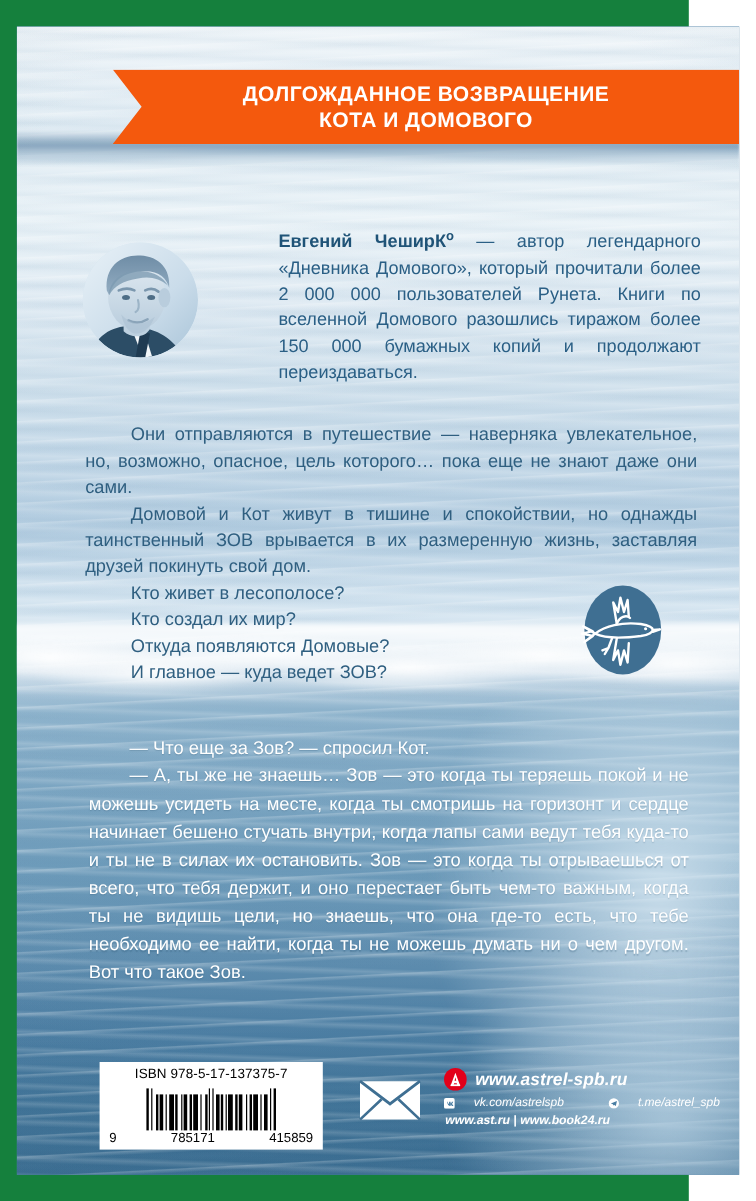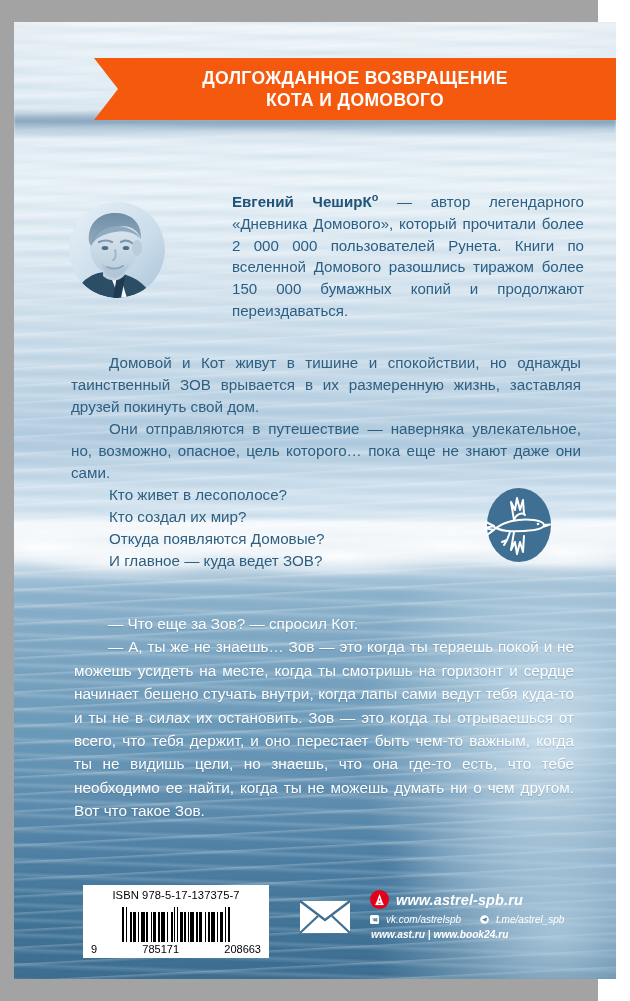--- a/index.html
+++ b/index.html
@@ -12,22 +12,21 @@
     height: 1001px;
     overflow: hidden;
     font-family: "Liberation Sans", sans-serif;
   }
 
   
   .page {
     position: relative;
     width: 574px;
     height: 1001px;
-    background: #a3a3a3;
-    padding-left: 24px;
+    background: #15803d;
   }
   .cover {
     position: absolute;
     left: 14px;
     top: 22px;
     width: 602px;
     height: 957px;
     overflow: hidden;
     background: #4a7ea3;
   }
@@ -300,21 +299,21 @@
   }
   .ast-logo svg { display: block; width: 19px; height: 19px; }
   .pub-site {
     font-size: 14.5px;
     font-weight: bold;
     letter-spacing: .1px;
     color: #ffffff;
     white-space: nowrap;
   }
   .pub-rows { font-size: 10px; line-height: 1.52; }
-  .pub-row { display: flex; align-items: center; gap: 7px; white-space: nowrap; }
+  .pub-row { display: flex; align-items: center; gap: 7px; white-space: nowrap; justify-content: space-between; }
   .pub-row.bold { font-weight: bold; font-size: 10.2px; padding-left: 1px; }
   .mini-icon {
     width: 9px; height: 9px; flex: 0 0 auto;
     display: inline-block;
   }
   .mini-icon svg { display: block; width: 9px; height: 9px; }
   .pub-gap { display: inline-block; width: 5px; }
 </style>
 </head>
 <body>
@@ -386,22 +385,22 @@
             <path d="M32 60 q13 14 28 2 q-6 14 -15 14 q-9 0 -13 -16 Z" fill="#a9c0d2" opacity=".55"></path>
           </g>
         </svg>
       </div>
       <div class="author-text">
         <b><span>Евгений ЧеширК</span><span class="sup">о</span></b><span> — автор легендарного «Дневника Домового», который прочитали более 2 000 000 пользователей Рунета. Книги по вселенной Домового разошлись тиражом более 150 000 бумажных копий и продолжают переиздаваться.</span>
       </div>
     </div>
 
     <div class="synopsis">
+      <p>Они отправляются в путешествие — наверняка увлекательное, но, возможно, опасное, цель которого… пока еще не знают даже они сами.</p>
       <p>Домовой и Кот живут в тишине и спокойствии, но однажды таинственный ЗОВ врывается в их размеренную жизнь, заставляя друзей покинуть свой дом.</p>
-      <p>Они отправляются в путешествие — наверняка увлекательное, но, возможно, опасное, цель которого… пока еще не знают даже они сами.</p>
       <p class="q">Кто живет в лесополосе?</p>
       <p class="q">Кто создал их мир?</p>
       <p class="q">Откуда появляются Домовые?</p>
       <p class="q">И главное — куда ведет ЗОВ?</p>
     </div>
 
     <div class="bird-emblem">
       <svg viewBox="0 0 78 82" xmlns="http://www.w3.org/2000/svg" aria-hidden="true">
         <ellipse cx="39" cy="41" rx="32" ry="37" fill="#3f6f92"></ellipse>
         <g fill="none" stroke="#ffffff" stroke-width="2" stroke-linecap="round" stroke-linejoin="round">
@@ -484,21 +483,21 @@
           <i style="width:2px;background:transparent"></i>
           <i class="s" style="width:3px"></i>
         <i style="width:2px;background:transparent"></i>
         <i class="t" style="width:1px"></i>
           <i style="width:2px;background:transparent"></i>
           <i class="t" style="width:2px"></i>
       </div>
       <div class="barcode-digits">
         <span>9</span>
         <span>785171</span>
-        <span>208663</span>
+        <span>415859</span>
       </div>
     </div>
 
     <div class="envelope">
       <svg viewBox="0 0 54 38" xmlns="http://www.w3.org/2000/svg" aria-hidden="true">
         <path d="M2 3 L52 3 L52 35 L2 35 Z" fill="#ffffff"></path>
         <path d="M2 3 L27 22 L52 3" fill="none" stroke="#3f6f92" stroke-width="2.4"></path>
         <path d="M2 35 L20 18 M52 35 L34 18" fill="none" stroke="#3f6f92" stroke-width="2.2"></path>
       </svg>
     </div>

